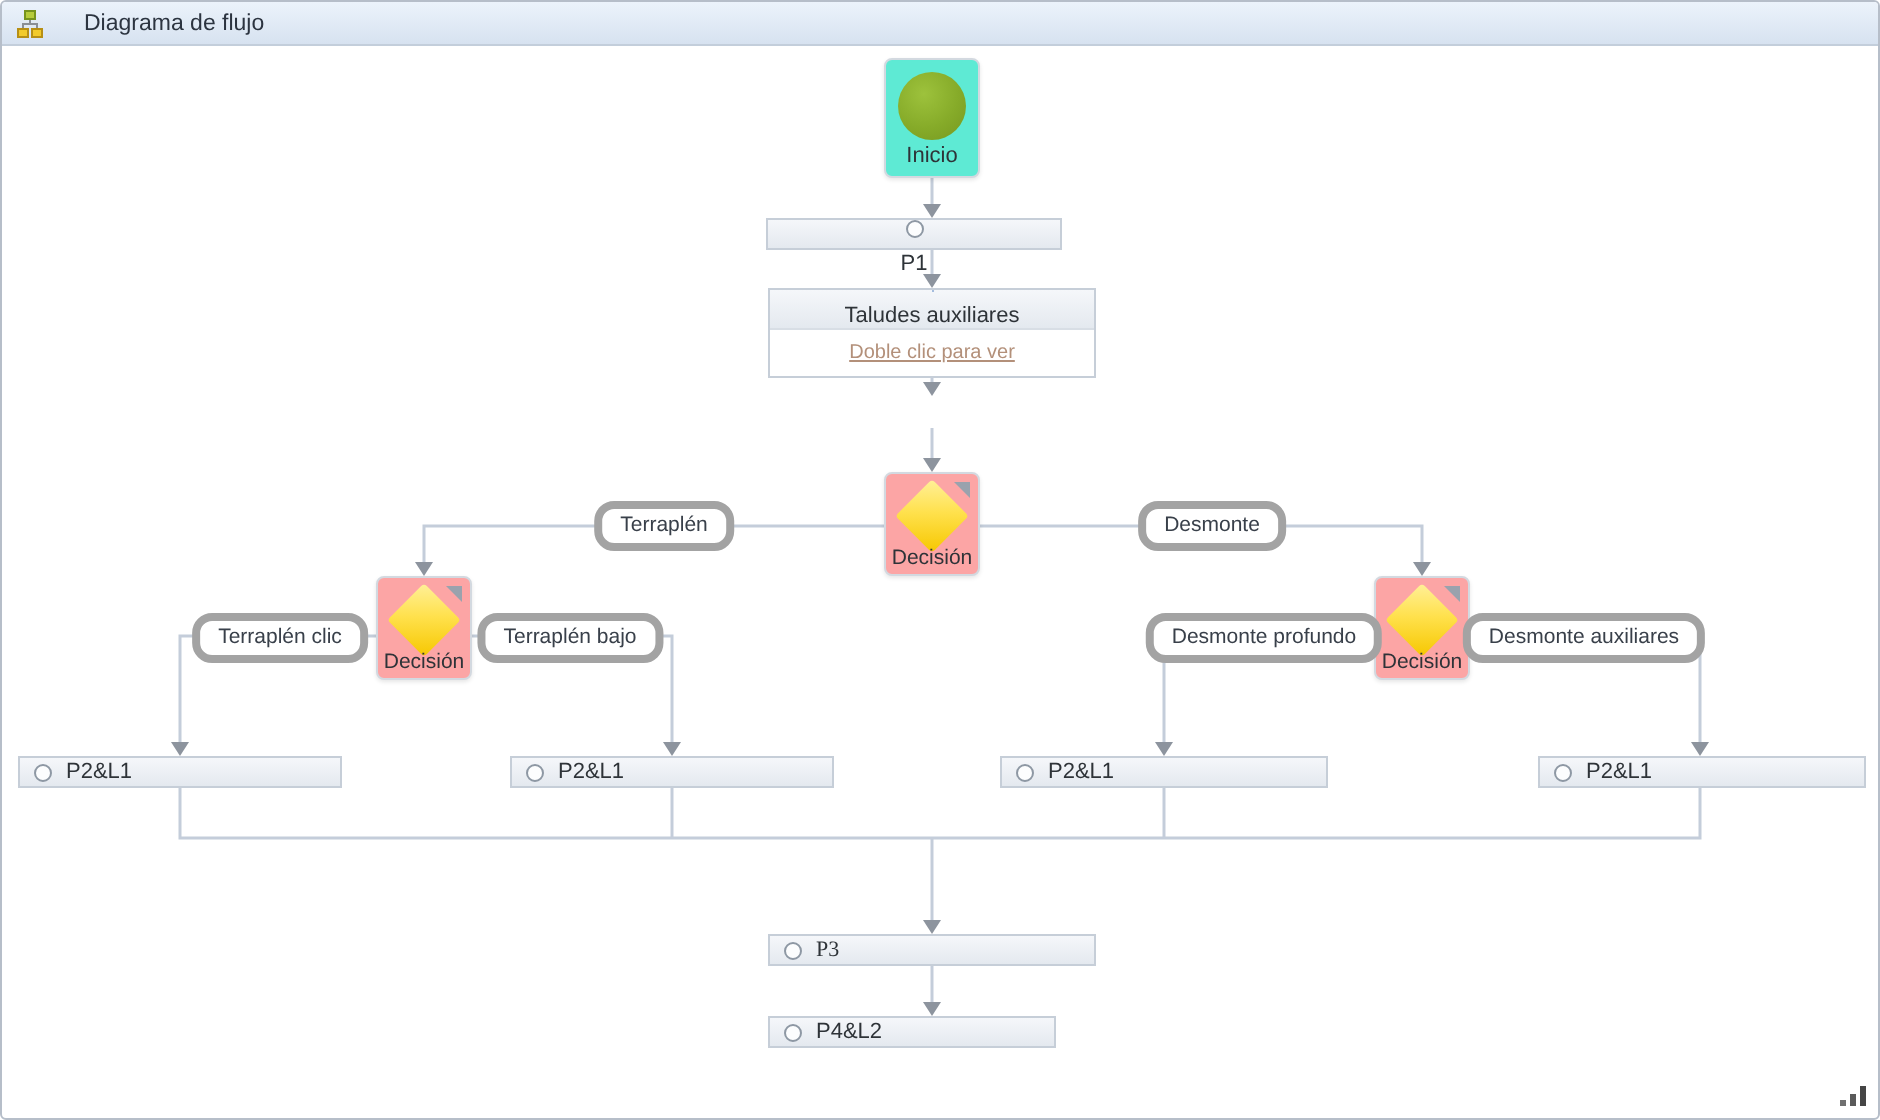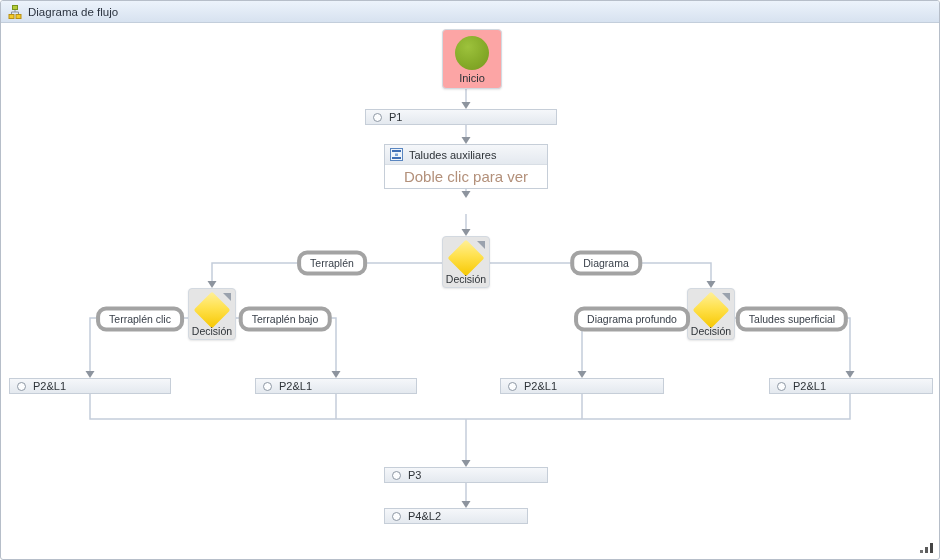--- a/index.html
+++ b/index.html
@@ -1,53 +1,53 @@
 <!DOCTYPE html>
 <html><head>
 <meta charset="utf-8">
 <style>
   * { margin:0; padding:0; box-sizing:border-box; }
   html,body { width:940px; height:560px; background:#fff; font-family:"Liberation Sans",sans-serif; }
   .window { position:relative; width:940px; height:560px; background:#fff;
             border:1px solid #b6bec9; border-radius:3px; overflow:hidden; }
   .titlebar { position:absolute; left:0; top:0; right:0; height:22px;
               background:linear-gradient(#ecf3fb,#d7e2f0); border-bottom:1px solid #c3cedb;
-              display:flex; align-items:center; gap:6px; padding:0 7px; }
+              display:flex; align-items:center; gap:20px; padding:0 7px; }
   .titlebar-label { font-size:11.5px; color:#2c3440; }
   .connector-layer { position:absolute; left:0; top:0; }
 
   .process { position:absolute; height:16px; background:linear-gradient(#f5f7fa,#e4e9ef);
              border:1px solid #c6ced8; display:flex; align-items:center; gap:7px; padding:0 7px; }
   .ring { width:9px; height:9px; border:1.3px solid #8e98a4; border-radius:50%;
           background:#fcfdfe; flex:none; }
   .node-text { font-size:11px; color:#2e3338; white-space:nowrap; }
 
-  .terminal { position:absolute; width:60px; height:60px; background:#fca5a5;
+  .terminal { position:absolute; width:48px; height:60px; background:#5eead4;
               border:1px solid #d3d9e0; border-radius:4px; box-shadow:0 1px 2px rgba(0,0,0,.10);
               text-align:center; }
   .green-circle { width:34px; height:34px; border-radius:50%; margin:6px auto 2px;
                   background:radial-gradient(circle at 38% 32%, #9dc23c 0%, #86ab29 55%, #76981f 100%); }
   .terminal-label { font-size:11px; color:#2e3338; }
 
-  .decision { position:absolute; width:48px; height:52px; background:#e5e5e5;
+  .decision { position:absolute; width:48px; height:52px; background:#fca5a5;
               border:1px solid #d3d9e0; border-radius:4px; box-shadow:0 1px 2px rgba(0,0,0,.10);
               text-align:center; }
   .diamond { width:26px; height:26px; margin:8px auto 0; transform:rotate(45deg);
              background:linear-gradient(135deg,#fff099 0%,#ffe14d 45%,#f6c700 100%);
              border-radius:2px; }
   .corner { position:absolute; top:4px; right:4px; width:0; height:0;
             border-left:8px solid transparent; border-top:8px solid #9aa2ad; }
   .decision-label { position:absolute; left:0; right:0; bottom:2px; font-size:10.5px; color:#2e3338; }
 
   .subchart { position:absolute; background:#fff; border:1px solid #c6ced8; }
   .subchart-header { height:20px; background:linear-gradient(#f5f7fa,#e4e9ef);
                      border-bottom:1px solid #d8dee5; display:flex; align-items:center;
-                     gap:6px; padding:0 5px; }
+                     gap:6px; padding:0 19px;flex-direction:column; }
   .subchart-body { height:23px; display:flex; align-items:center; justify-content:center;
-                   font-size:15px; color:#b3907a; }
+                   font-size:10px; color:#b3907a;text-decoration:underline; }
 
   .pill { position:absolute; transform:translate(-50%,-50%); background:#fff;
           border:4px solid #a3a3a3; border-radius:10px; padding:2px 9px 3px;
           font-size:10.5px; color:#39404a; white-space:nowrap; z-index:2; }
 
   .resize-grip { position:absolute; right:6px; bottom:5px; cursor:nwse-resize; }
 </style>
 </head>
 <body>
 
@@ -95,21 +95,21 @@
       <polygon points="460.5,459 469.5,459 465,466"></polygon>
       <polygon points="460.5,500 469.5,500 465,507"></polygon>
     </g>
   </svg>
 
   <div class="terminal" style="left:441px; top:28px;">
     <div class="green-circle"></div>
     <div class="terminal-label">Inicio</div>
   </div>
 
-  <div class="process" style="left:364px; top:108px; width:192px;">
+  <div class="process" style="left:382px; top:108px; width:148px;flex-direction:column;">
     <span class="ring"></span>
     <span class="node-text">P1</span>
   </div>
 
   <div class="subchart" style="left:383px; top:143px; width:164px;">
     <div class="subchart-header">
       <svg width="13" height="13" viewBox="0 0 13 13">
         <rect x="0.5" y="0.5" width="12" height="12" fill="#eef4fb" stroke="#5a86c0"></rect>
         <rect x="2" y="2" width="9" height="2" fill="#3c6cb4"></rect>
         <rect x="5" y="5.5" width="3" height="2.5" fill="#7ba3d6"></rect>
@@ -121,57 +121,57 @@
   </div>
 
 
   <div class="decision" style="left:441px; top:235px;">
     <div class="corner"></div>
     <div class="diamond"></div>
     <div class="decision-label">Decisión</div>
   </div>
 
   <div class="pill" style="left:331px; top:262px;">Terraplén</div>
-  <div class="pill" style="left:605px; top:262px;">Diagrama</div>
+  <div class="pill" style="left:605px; top:262px;">Desmonte</div>
 
   <div class="decision" style="left:187px; top:287px;">
     <div class="corner"></div>
     <div class="diamond"></div>
     <div class="decision-label">Decisión</div>
   </div>
 
   <div class="decision" style="left:686px; top:287px;">
     <div class="corner"></div>
     <div class="diamond"></div>
     <div class="decision-label">Decisión</div>
   </div>
 
   <div class="pill" style="left:139px; top:318px;">Terraplén clic</div>
   <div class="pill" style="left:284px; top:318px;">Terraplén bajo</div>
-  <div class="pill" style="left:631px; top:318px;">Diagrama profundo</div>
-  <div class="pill" style="left:791px; top:318px;">Taludes superficial</div>
+  <div class="pill" style="left:631px; top:318px;">Desmonte profundo</div>
+  <div class="pill" style="left:791px; top:318px;">Desmonte auxiliares</div>
 
   <div class="process" style="left:8px; top:377px; width:162px;">
     <span class="ring"></span>
     <span class="node-text">P2&amp;L1</span>
   </div>
   <div class="process" style="left:254px; top:377px; width:162px;">
     <span class="ring"></span>
     <span class="node-text">P2&amp;L1</span>
   </div>
   <div class="process" style="left:499px; top:377px; width:164px;">
     <span class="ring"></span>
     <span class="node-text">P2&amp;L1</span>
   </div>
   <div class="process" style="left:768px; top:377px; width:164px;">
     <span class="ring"></span>
     <span class="node-text">P2&amp;L1</span>
   </div>
 
-  <div class="process" style="left:383px; top:466px; width:164px;">
+  <div class="process" style="left:383px; top:466px; width:164px;font-family:Liberation Serif, serif;">
     <span class="ring"></span>
     <span class="node-text">P3</span>
   </div>
 
   <div class="process" style="left:383px; top:507px; width:144px;">
     <span class="ring"></span>
     <span class="node-text">P4&amp;L2</span>
   </div>
 
   <svg class="resize-grip" width="13" height="12" viewBox="0 0 13 12">

